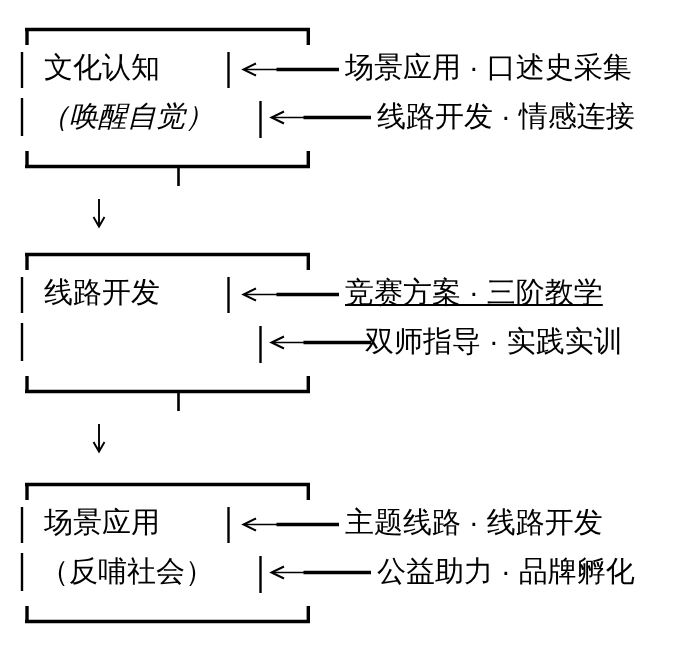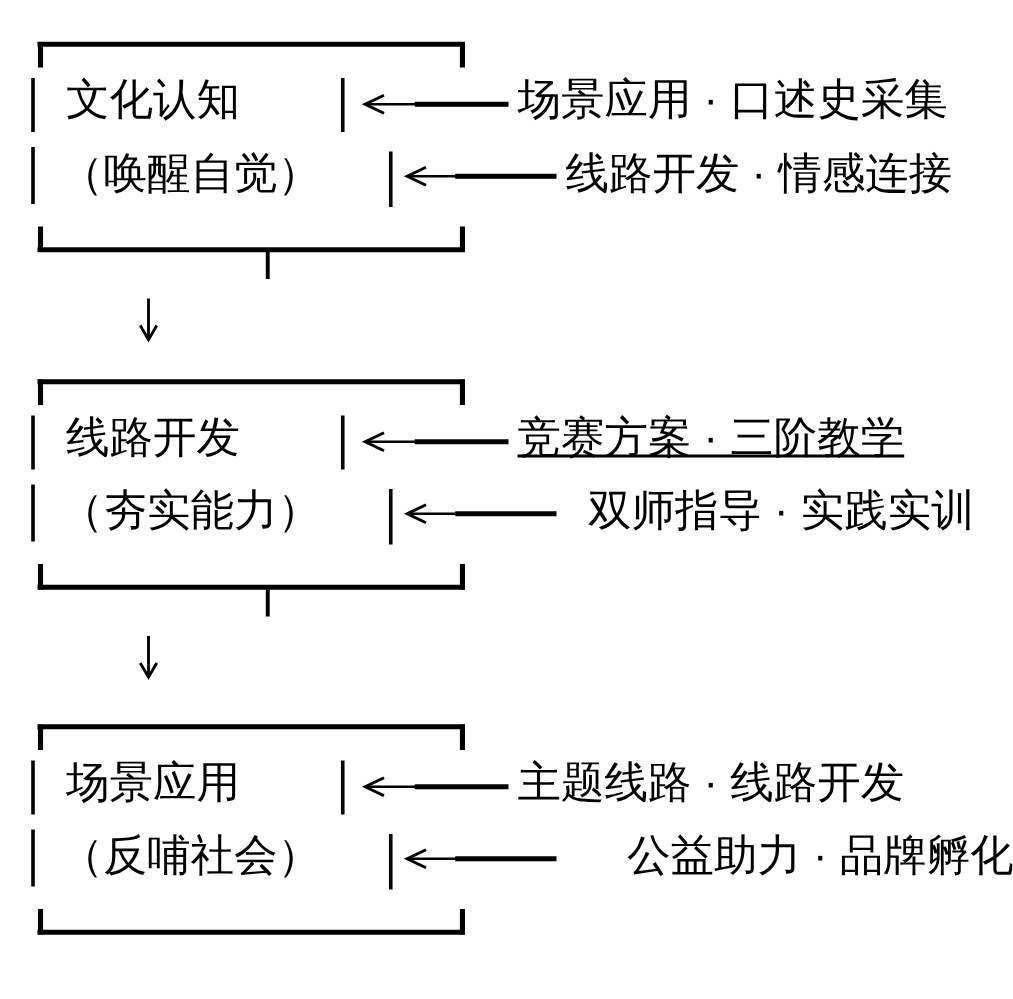--- a/index.html
+++ b/index.html
@@ -72,27 +72,26 @@
     </defs>
 
     <use href="#stage-frame" y="28"></use>
     <use href="#stage-connector" y="168"></use>
     <use href="#stage-frame" y="253"></use>
     <use href="#stage-connector" y="393"></use>
     <use href="#stage-frame" y="483"></use>
   </svg>
 
   <div class="txt" style="left:44px;  top:52px;">文化认知</div>
-  <div class="txt" style="left:40px;  top:101px;">（唤醒自觉）</div>
+  <div class="txt" style="left:40px;  top:101px;font-style:italic;">（唤醒自觉）</div>
   <div class="txt" style="left:345px; top:52px;">场景应用 · 口述史采集</div>
   <div class="txt" style="left:377px; top:101px;">线路开发 · 情感连接</div>
 
   <div class="txt" style="left:44px;  top:277px;">线路开发</div>
-  <div class="txt" style="left:40px;  top:326px;">（夯实能力）</div>
   <div class="txt" style="left:345px; top:277px;text-decoration:underline;">竞赛方案 · 三阶教学</div>
-  <div class="txt" style="left:392px; top:326px;">双师指导 · 实践实训</div>
+  <div class="txt" style="left:365px; top:326px;">双师指导 · 实践实训</div>
 
   <div class="txt" style="left:44px;  top:507px;">场景应用</div>
   <div class="txt" style="left:40px;  top:556px;">（反哺社会）</div>
   <div class="txt" style="left:345px; top:507px;">主题线路 · 线路开发</div>
-  <div class="txt" style="left:377px; top:556px;margin-left:41px;">公益助力 · 品牌孵化</div>
+  <div class="txt" style="left:377px; top:556px;">公益助力 · 品牌孵化</div>
 
 </div>
 
 </body></html>

